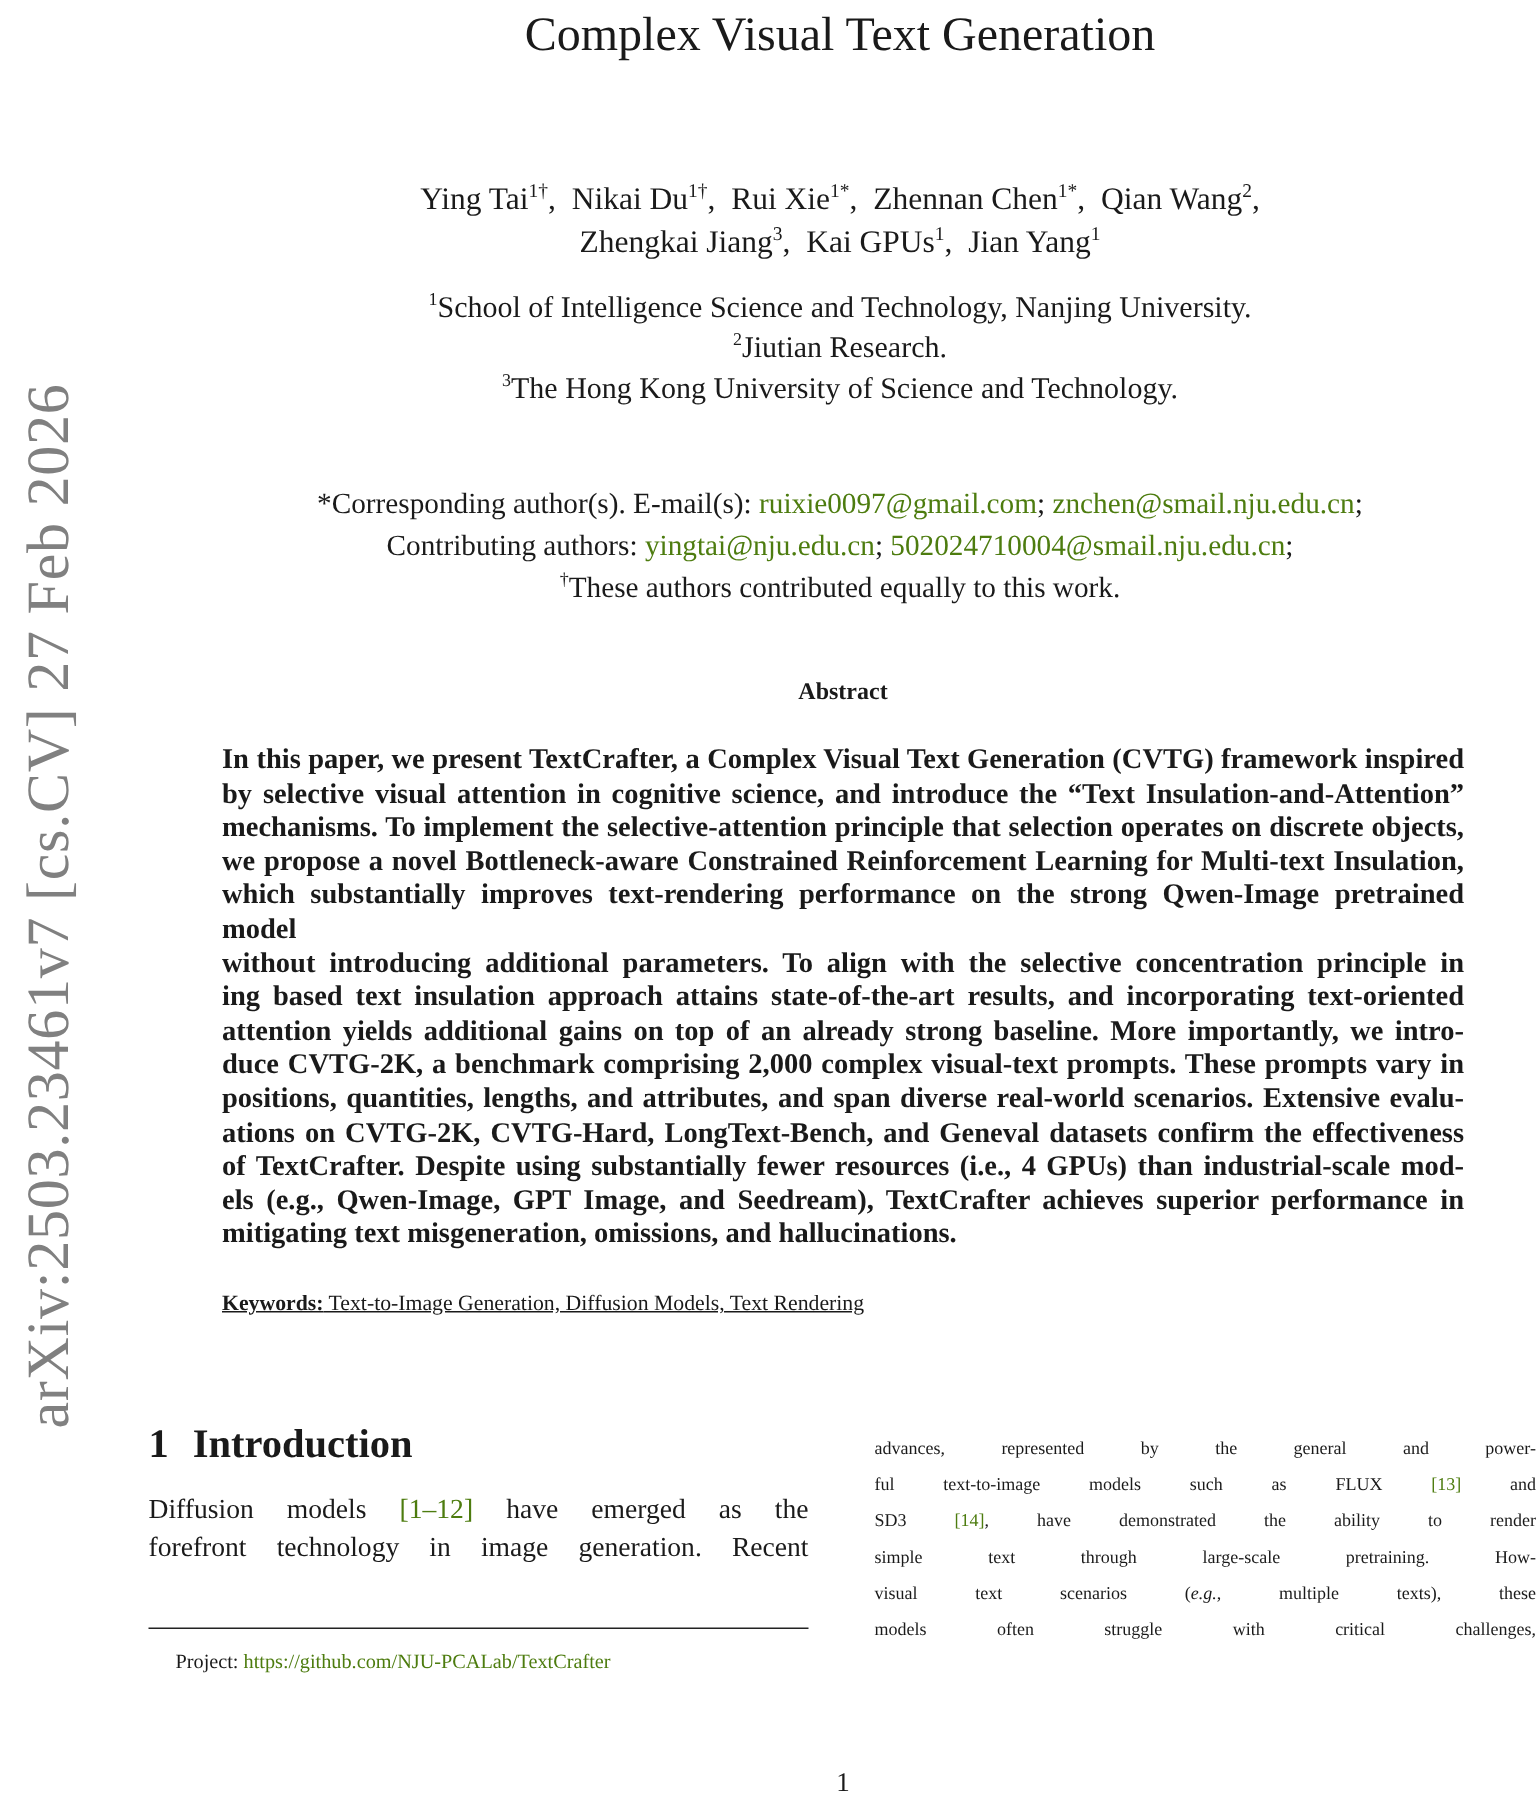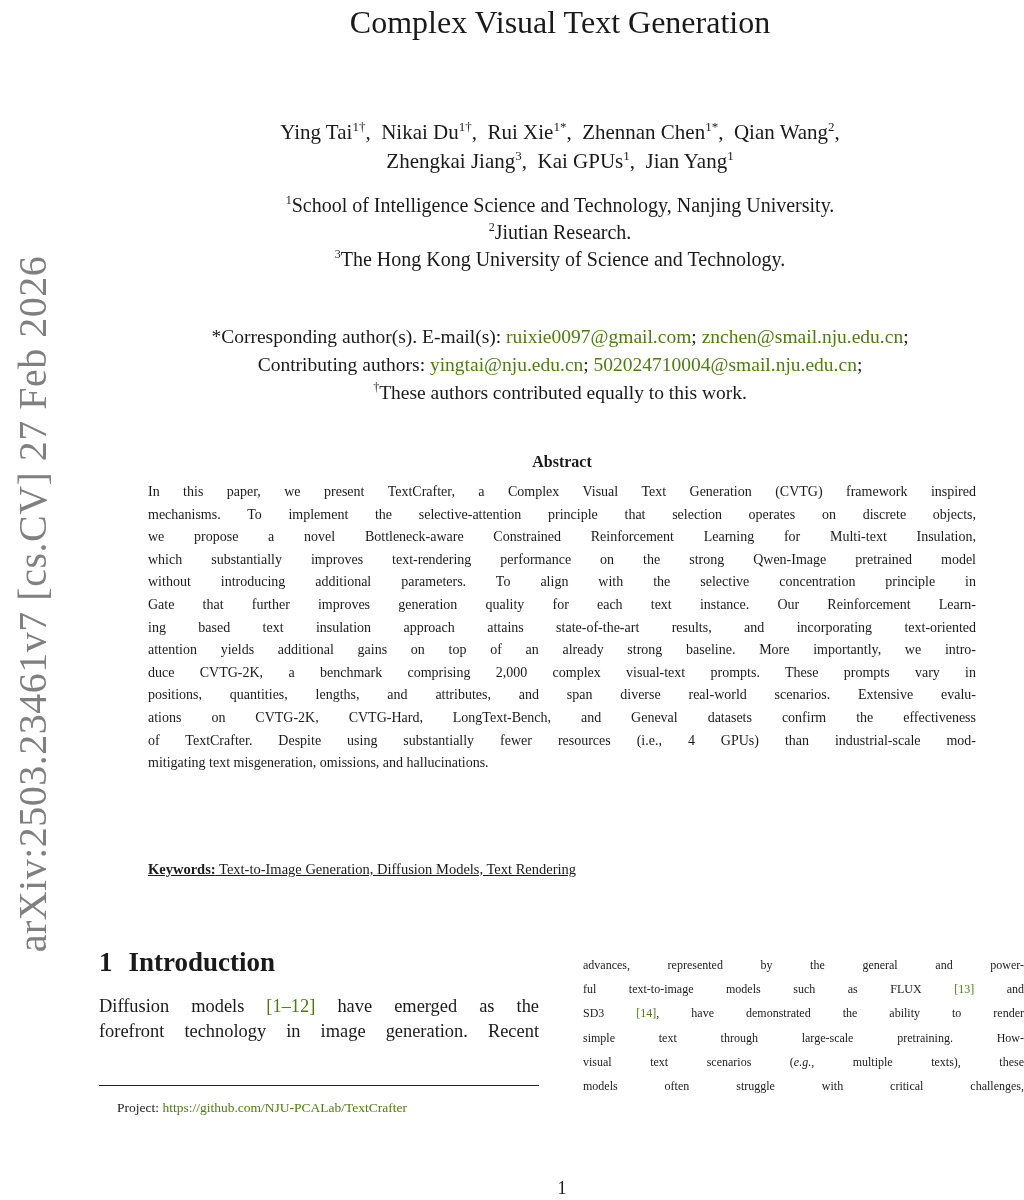--- a/index.html
+++ b/index.html
@@ -33,23 +33,24 @@
     position: absolute; left: 120px; width: 880px; top: 323px;
     text-align: center; font-size: 19.5px; line-height: 28px;
   }
   .contacts sup { font-size: 12px; vertical-align: 8px; line-height: 0; }
   a.link { color: #4d7c0f; text-decoration: none; }
   .abstract-heading {
     position: absolute; left: 148px; width: 828px; top: 453px;
     text-align: center; font-weight: bold; font-size: 16px;
   }
   .abstract-body {
-    position: absolute; left: 148px; width: 828px; top: 481px;
-    font-size: 14px; line-height: 22.6px; text-align: justify;
+    position: absolute; left: 148px; width: 828px; top: 496px;
+    font-size: 19px; line-height: 22.6px; text-align: justify;
     hyphens: auto;
+    font-weight: bold;
   }
   .keywords {
     position: absolute; left: 148px; width: 828px; top: 859px;
     font-size: 14.5px; line-height: 20px; text-decoration: underline;
   }
   .keywords b { font-weight: bold; }
   .section-heading {
     position: absolute; left: 99px; top: 944px;
     font-size: 27px; font-weight: bold; line-height: 36px;
   }
@@ -118,31 +119,32 @@
   </div>
   <div>
     <sup>†</sup><span>These authors contributed equally to this work.</span>
   </div>
 </div>
 
 <div class="abstract-heading">Abstract</div>
 
 <div class="abstract-body">
   <span class="justify-line">In this paper, we present TextCrafter, a Complex Visual Text Generation (CVTG) framework inspired</span>
+  <span class="justify-line">by selective visual attention in cognitive science, and introduce the “Text Insulation-and-Attention”</span>
   <span class="justify-line">mechanisms. To implement the selective-attention principle that selection operates on discrete objects,</span>
   <span class="justify-line">we propose a novel Bottleneck-aware Constrained Reinforcement Learning for Multi-text Insulation,</span>
   <span class="justify-line">which substantially improves text-rendering performance on the strong Qwen-Image pretrained model</span>
   <span class="justify-line">without introducing additional parameters. To align with the selective concentration principle in</span>
-  <span class="justify-line">Gate that further improves generation quality for each text instance. Our Reinforcement Learn-</span>
   <span class="justify-line">ing based text insulation approach attains state-of-the-art results, and incorporating text-oriented</span>
   <span class="justify-line">attention yields additional gains on top of an already strong baseline. More importantly, we intro-</span>
   <span class="justify-line">duce CVTG-2K, a benchmark comprising 2,000 complex visual-text prompts. These prompts vary in</span>
   <span class="justify-line">positions, quantities, lengths, and attributes, and span diverse real-world scenarios. Extensive evalu-</span>
   <span class="justify-line">ations on CVTG-2K, CVTG-Hard, LongText-Bench, and Geneval datasets confirm the effectiveness</span>
   <span class="justify-line">of TextCrafter. Despite using substantially fewer resources (i.e., 4 GPUs) than industrial-scale mod-</span>
+  <span class="justify-line">els (e.g., Qwen-Image, GPT Image, and Seedream), TextCrafter achieves superior performance in</span>
   <span class="last-line">mitigating text misgeneration, omissions, and hallucinations.</span>
 </div>
 
 <div class="keywords">
   <b>Keywords:</b><span> Text-to-Image Generation, Diffusion Models, Text Rendering</span>
 </div>
 
 <div class="section-heading">
   <span class="num">1</span><span>Introduction</span>
 </div>

